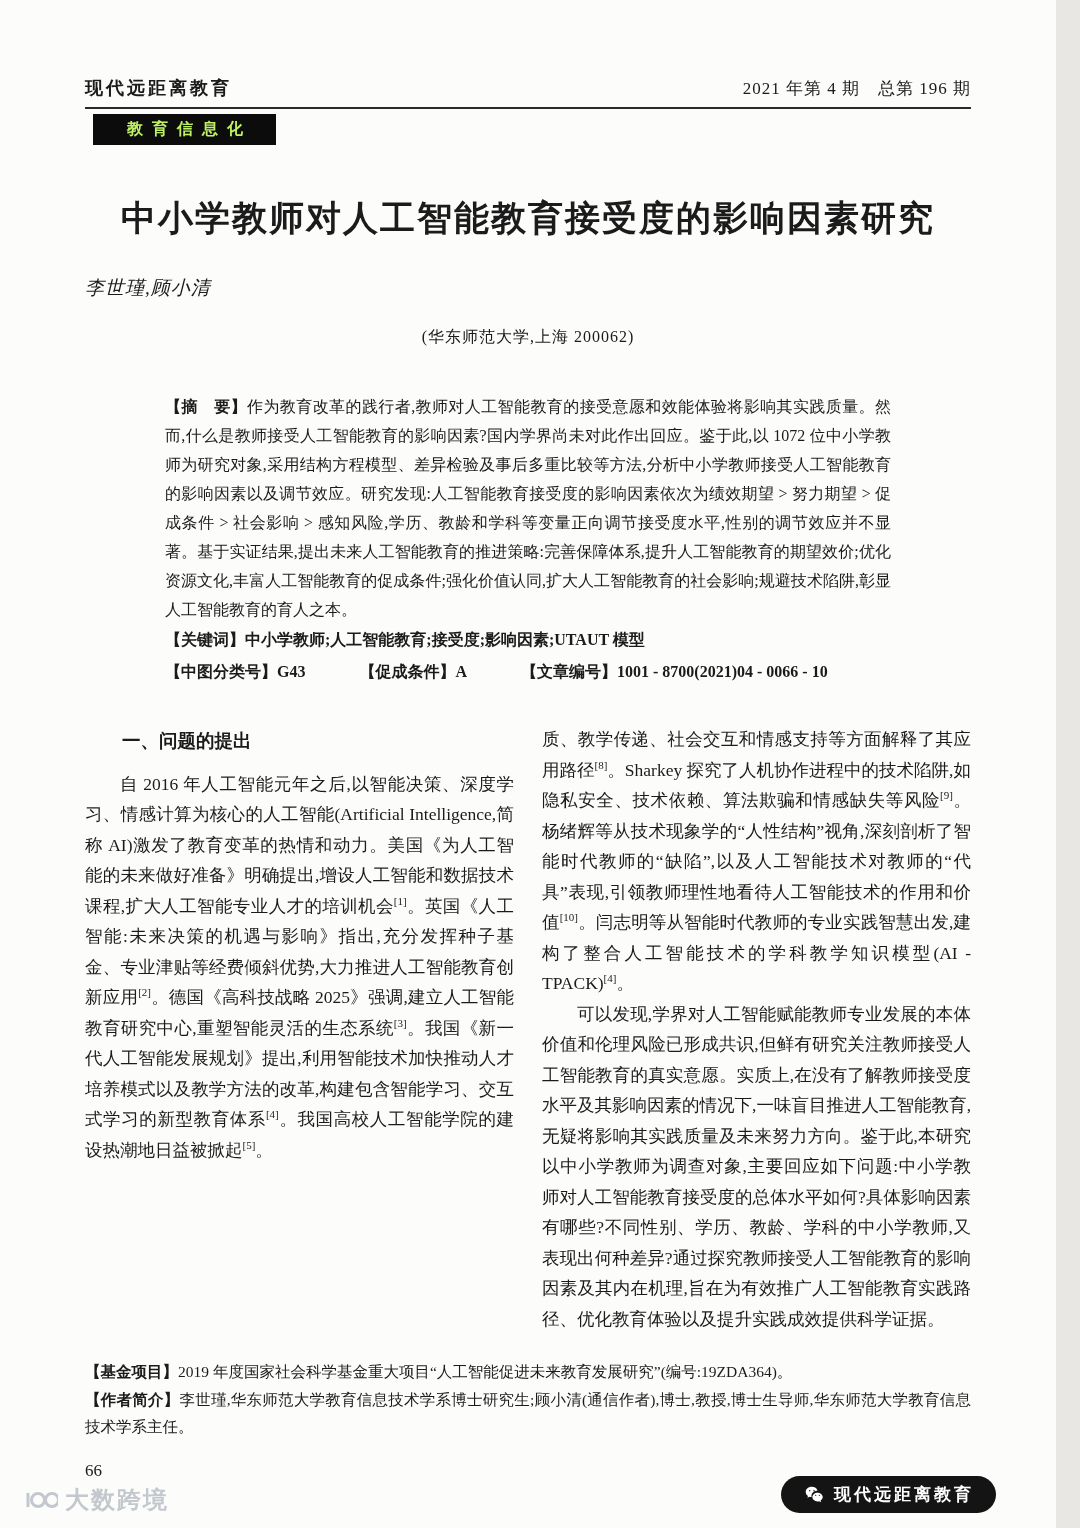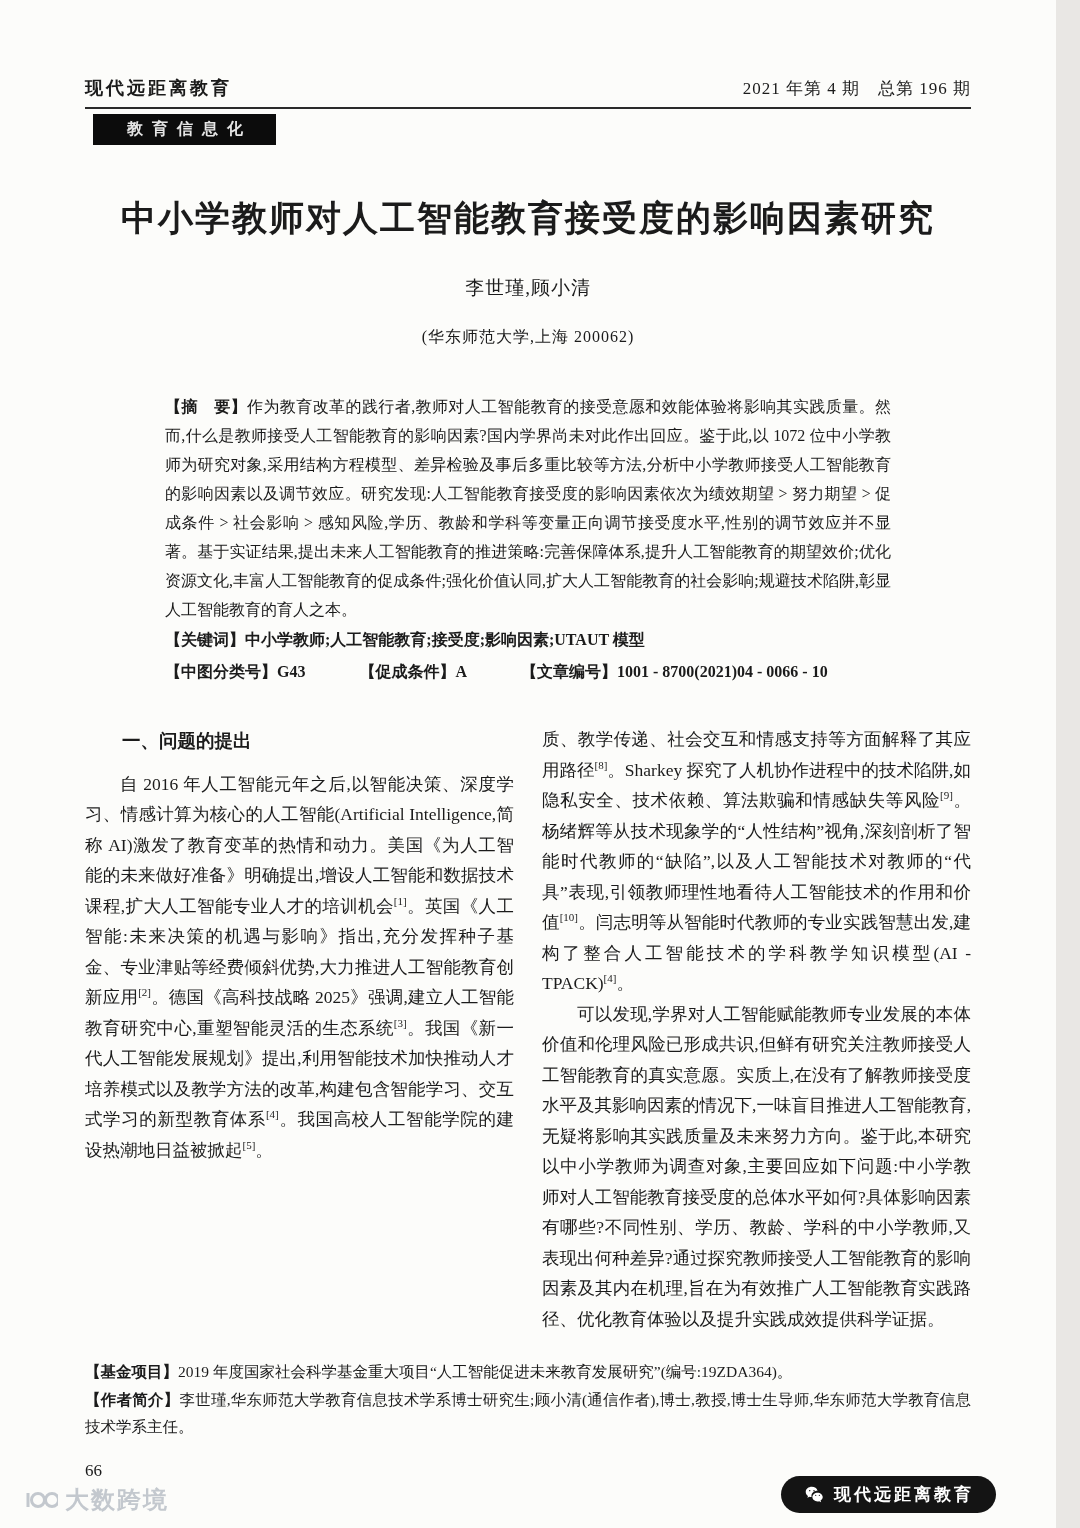--- a/index.html
+++ b/index.html
@@ -19,36 +19,36 @@
   .inner { padding: 76px 85px 0; }
 
   
   .journal-row { display: flex; justify-content: space-between; align-items: baseline; }
   .journal-name { font-weight: 700; font-size: 18px; letter-spacing: 3px; }
   .issue-info { font-size: 17px; letter-spacing: 1px; }
   .header-rule { border-bottom: 2px solid #2a2a2a; margin-top: 7px; }
   .section-label {
     display: inline-block;
     margin: 5px 0 0 8px;
-    background: #0c0c0c; color: #e5e5e5;
+    background: #0c0c0c; color: #bef264;
     font-family: "Liberation Sans", sans-serif;
     font-size: 16px; font-weight: 700;
     letter-spacing: 9px;
     padding: 5px 24px 5px 34px;
   }
 
   
   .title {
     margin: 50px 0 9px;
     text-align: center;
     font-size: 35px;
     font-weight: 700;
     letter-spacing: 2px;
   }
-  .authors { margin-top: 33px; text-align: center; font-size: 19px; letter-spacing: 1px; }
+  .authors { margin-top: 33px; font-size: 19px; letter-spacing: 1px; font-style: italic; }
   .affiliation { margin-top: 26px; text-align: center; font-size: 16px; letter-spacing: 1px; }
 
   
   .meta-block { margin: 44px 80px 0; font-size: 16px; line-height: 29px; text-align: justify; }
   .label-b { font-weight: 700; }
   .kw-row { margin: 1px 80px 0; font-size: 16px; line-height: 29px; font-weight: 700; }
   .class-row { margin: 3px 80px 0; font-size: 16px; line-height: 29px; font-weight: 700; display: flex; gap: 54px; }
   .class-row .item { white-space: nowrap; }
 
   

